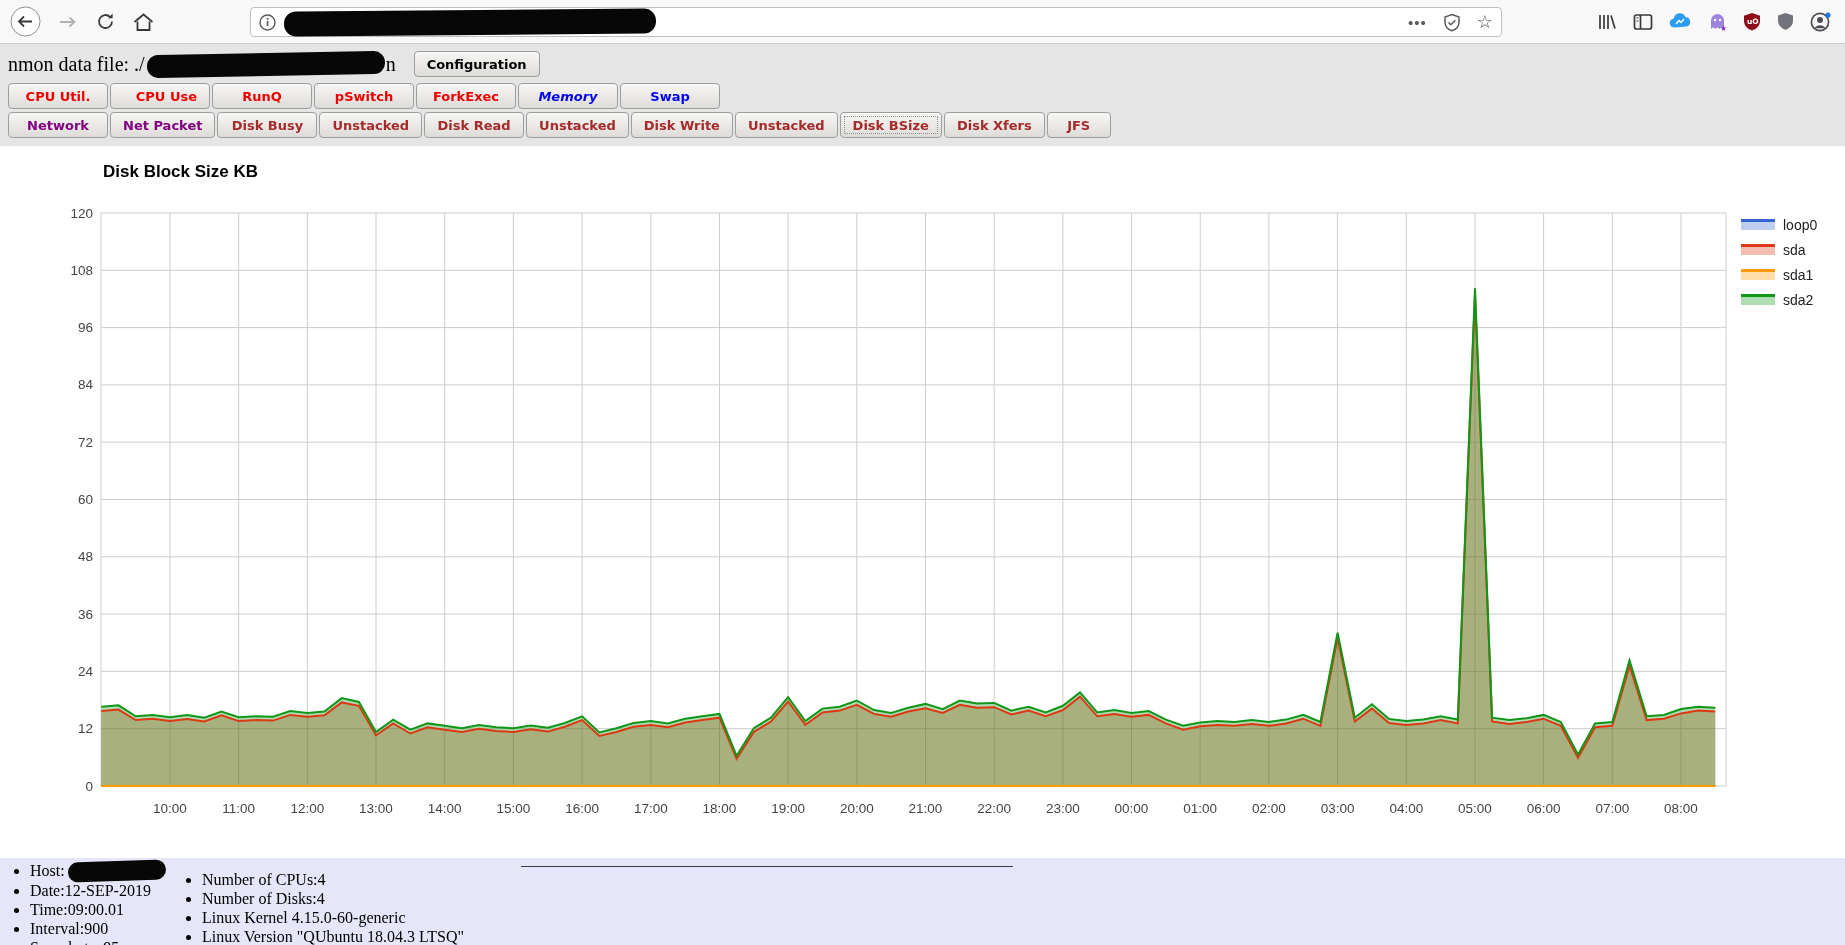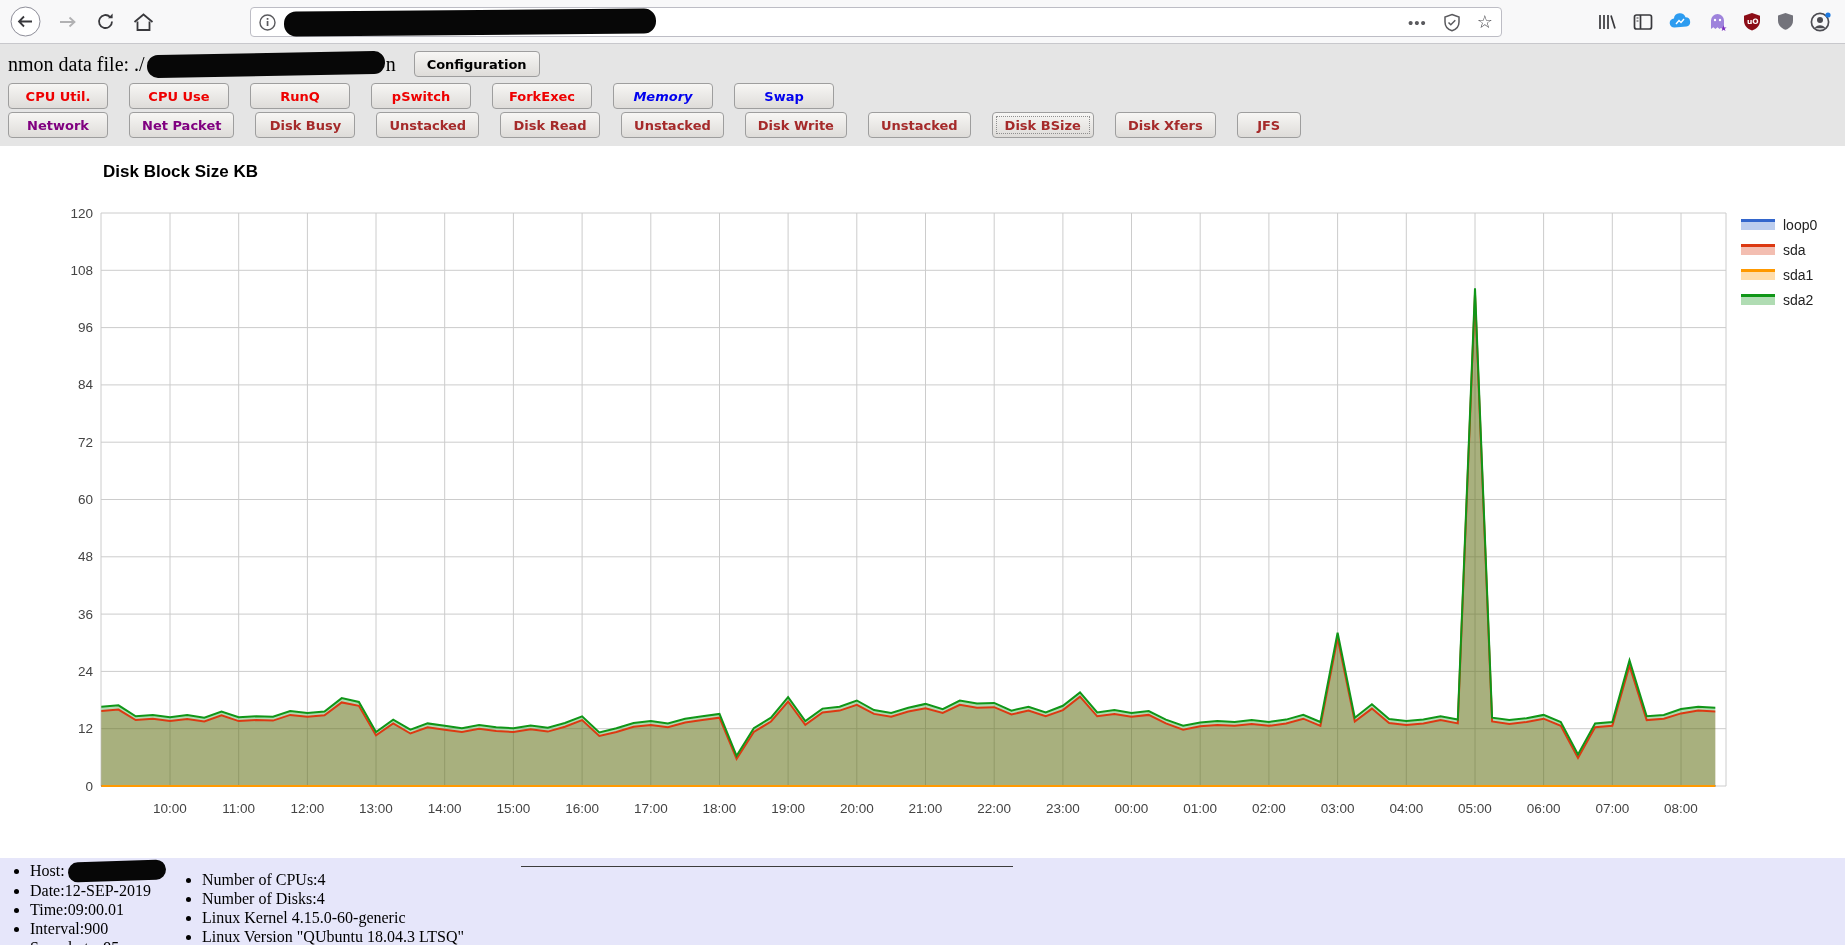--- a/index.html
+++ b/index.html
@@ -17,21 +17,21 @@
   .dots{font-size:15px;letter-spacing:1px;color:#5a5a5e}
   .star{font-size:18px;color:#4a4a4f;line-height:1}
   .tb-right{position:absolute;right:14px;top:0;height:43px;display:flex;align-items:center;gap:16px}
 
   
   .page-head{background:#e5e5e5;padding:4px 0 8px}
   .file-line{font-family:"Liberation Serif",serif;font-size:20px;color:#000;display:flex;align-items:center;
              padding-left:8px;height:32px}
   .file-blob{width:238px;height:23px;margin-left:2px;transform:rotate(-1deg);border-radius:11px}
   .file-suffix{margin-left:1px}
-  .tabs-row{display:flex;gap:21px;padding-left:8px;margin-top:3px}
+  .tabs-row{display:flex;gap:2px;padding-left:8px;margin-top:3px}
   button.tab{font-family:"DejaVu Sans",sans-serif;font-size:13px;font-weight:bold;
              background:linear-gradient(#f7f6f4,#dedcd9);border:1px solid #9e9e9e;border-radius:4px;
              padding:4px 12px;min-width:100px;height:26px;cursor:pointer;color:#000}
   button.tab.small{min-width:64px}
   button.tab.active{outline:1px dotted #8f8f8f;outline-offset:-5px}
   button.config{margin-left:18px;min-width:120px}
 
   
   .chart-wrap{position:relative;height:712px;background:#fff}
   .chart-title{position:absolute;left:103px;top:16px;font-size:17px;font-weight:bold;color:#000}
@@ -156,21 +156,21 @@
 
 <div class="page-head">
   <div class="file-line">
     <span>nmon data file: ./</span>
     <span class="blob file-blob"></span>
     <span class="file-suffix">n</span>
     <button class="tab config">Configuration</button>
   </div>
   <div class="tabs-row" id="tabs-row1">
       <button class="tab" style="color: rgb(238, 0, 0);">CPU Util.</button>
-      <button class="tab" style="color: rgb(238, 0, 0);">CPU Use</button>
+      <button class="tab" style="color: rgb(238, 0, 0); text-align: right;">CPU Use</button>
       <button class="tab" style="color: rgb(238, 0, 0);">RunQ</button>
       <button class="tab" style="color: rgb(238, 0, 0);">pSwitch</button>
       <button class="tab" style="color: rgb(238, 0, 0);">ForkExec</button>
       <button class="tab" style="color: rgb(0, 0, 238); font-style: italic;">Memory</button>
       <button class="tab" style="color: rgb(0, 0, 238);">Swap</button>
     </div>
   <div class="tabs-row" id="tabs-row2">
       <button class="tab" style="color: rgb(128, 0, 128);">Network</button>
       <button class="tab" style="color: rgb(128, 0, 128);">Net Packet</button>
       <button class="tab" style="color: rgb(165, 42, 42);">Disk Busy</button>

